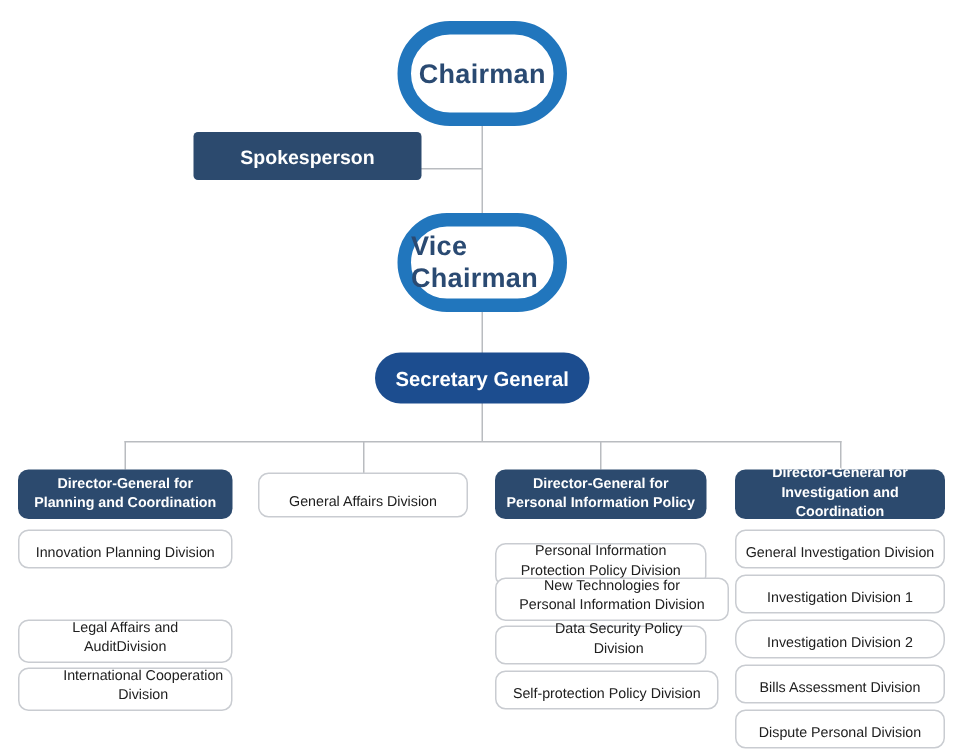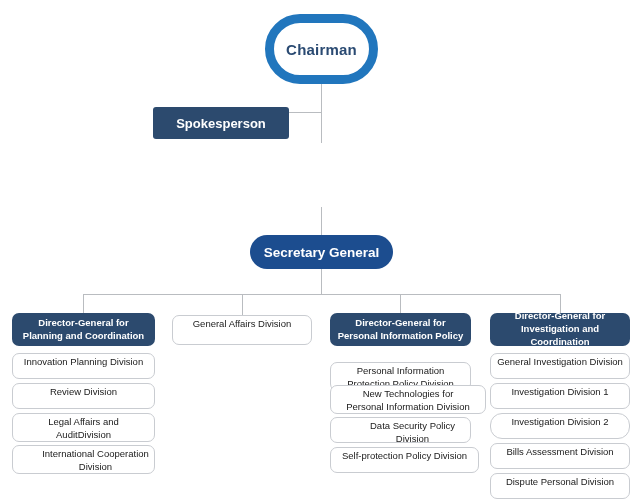--- a/index.html
+++ b/index.html
@@ -18,21 +18,21 @@
 
   
   .ring{
     position:absolute;
     box-sizing:border-box;
     border:9px solid #2176bd;
     background:#ffffff;
     border-radius:40px;
     display:flex;align-items:center;justify-content:center;
     color:#2a4a72;
-    font-size:15px;
+    font-size:18px;
     font-weight:700;
     letter-spacing:.2px;
   }
 
   
   .pill{
     position:absolute;
     box-sizing:border-box;
     background:#1c4d8f;
     border-radius:22px;
@@ -69,21 +69,21 @@
     padding:2px 4px;
   }
 
   
   .leaf{
     position:absolute;
     box-sizing:border-box;
     background:#ffffff;
     border:1px solid #c9ccd1;
     border-radius:7px;
-    display:flex;align-items:flex-start;justify-content:center;
+    display:flex;align-items:flex-end;justify-content:center;
     text-align:center;
     color:#202020;
     font-size:9.5px;
     line-height:1.35;
     padding:2px 4px;
   }
 </style>
 </head>
 <body>
 
@@ -101,44 +101,44 @@
 
   <div class="ln v" style="left:83px;top:294px;height:19px;"></div>
   <div class="ln v" style="left:242px;top:294px;height:22px;"></div>
   <div class="ln v" style="left:400px;top:294px;height:19px;"></div>
   <div class="ln v" style="left:560px;top:294px;height:19px;"></div>
 
   <div class="ring" style="left:265px;top:14px;width:113px;height:70px;">
     <span>Chairman</span>
   </div>
 
-  <div class="navy" style="left:129px;top:107px;width:136px;height:32px;margin-left:24px;">
+  <div class="navy" style="left:129px;top:88px;width:152px;height:32px;">
     <span>Spokesperson</span>
   </div>
 
+  <div class="ring" style="left:265px;top:142px;width:113px;height:66px;">
+    <span>Vice Chairman</span>
+  </div>
 
   <div class="pill" style="left:250px;top:235px;width:143px;height:34px;">
     <span>Secretary General</span>
   </div>
 
   <div class="leaf" style="left:172px;top:315px;width:140px;height:30px;">
     <span>General Affairs Division</span>
   </div>
 
   <div class="dg" style="left:12px;top:313px;width:143px;height:33px;">
     <span>
       <span>Director-General for</span><br>
       <span>Planning and Coordination</span>
     </span>
   </div>
   <div class="leaf" style="left:12px;top:353px;width:143px;height:26px;">
     <span><span>Innovation Planning Division</span></span>
-  </div>
-  <div class="leaf" style="left:12px;top:383px;width:143px;height:26px;">
-    <span><span>Review Division</span></span>
   </div>
   <div class="leaf" style="left:12px;top:413px;width:143px;height:29px;">
     <span>
       <span>Legal Affairs and</span><br>
       <span>AuditDivision</span>
     </span>
   </div>
   <div class="leaf" style="left:12px;top:445px;width:143px;height:29px;padding-left:28px;">
     <span>
       <span>International Cooperation</span><br>

